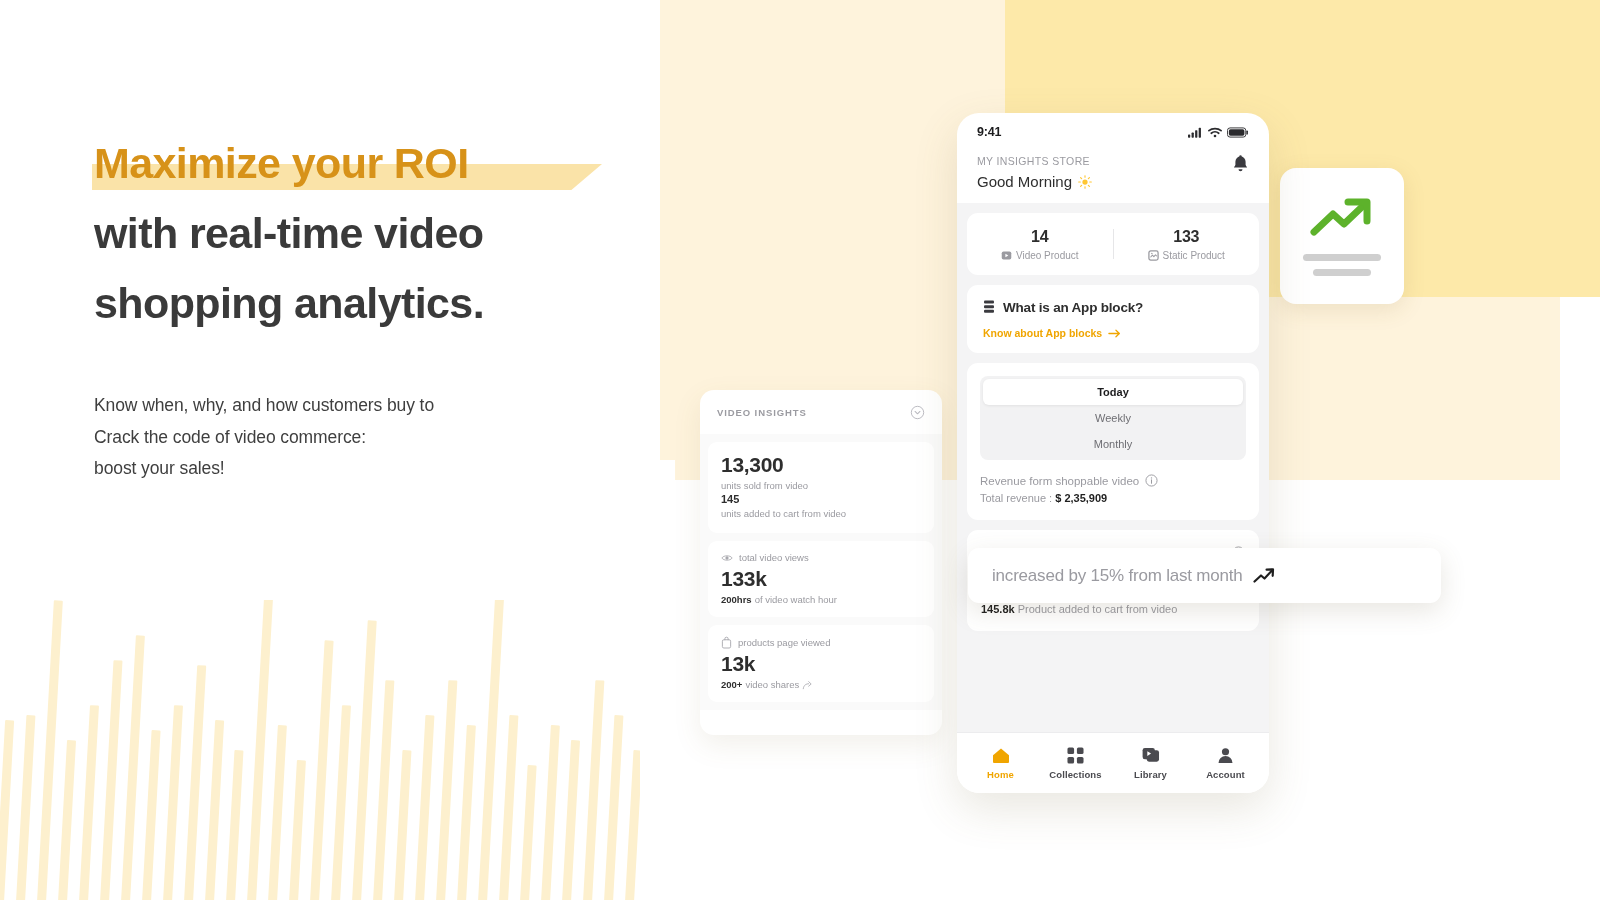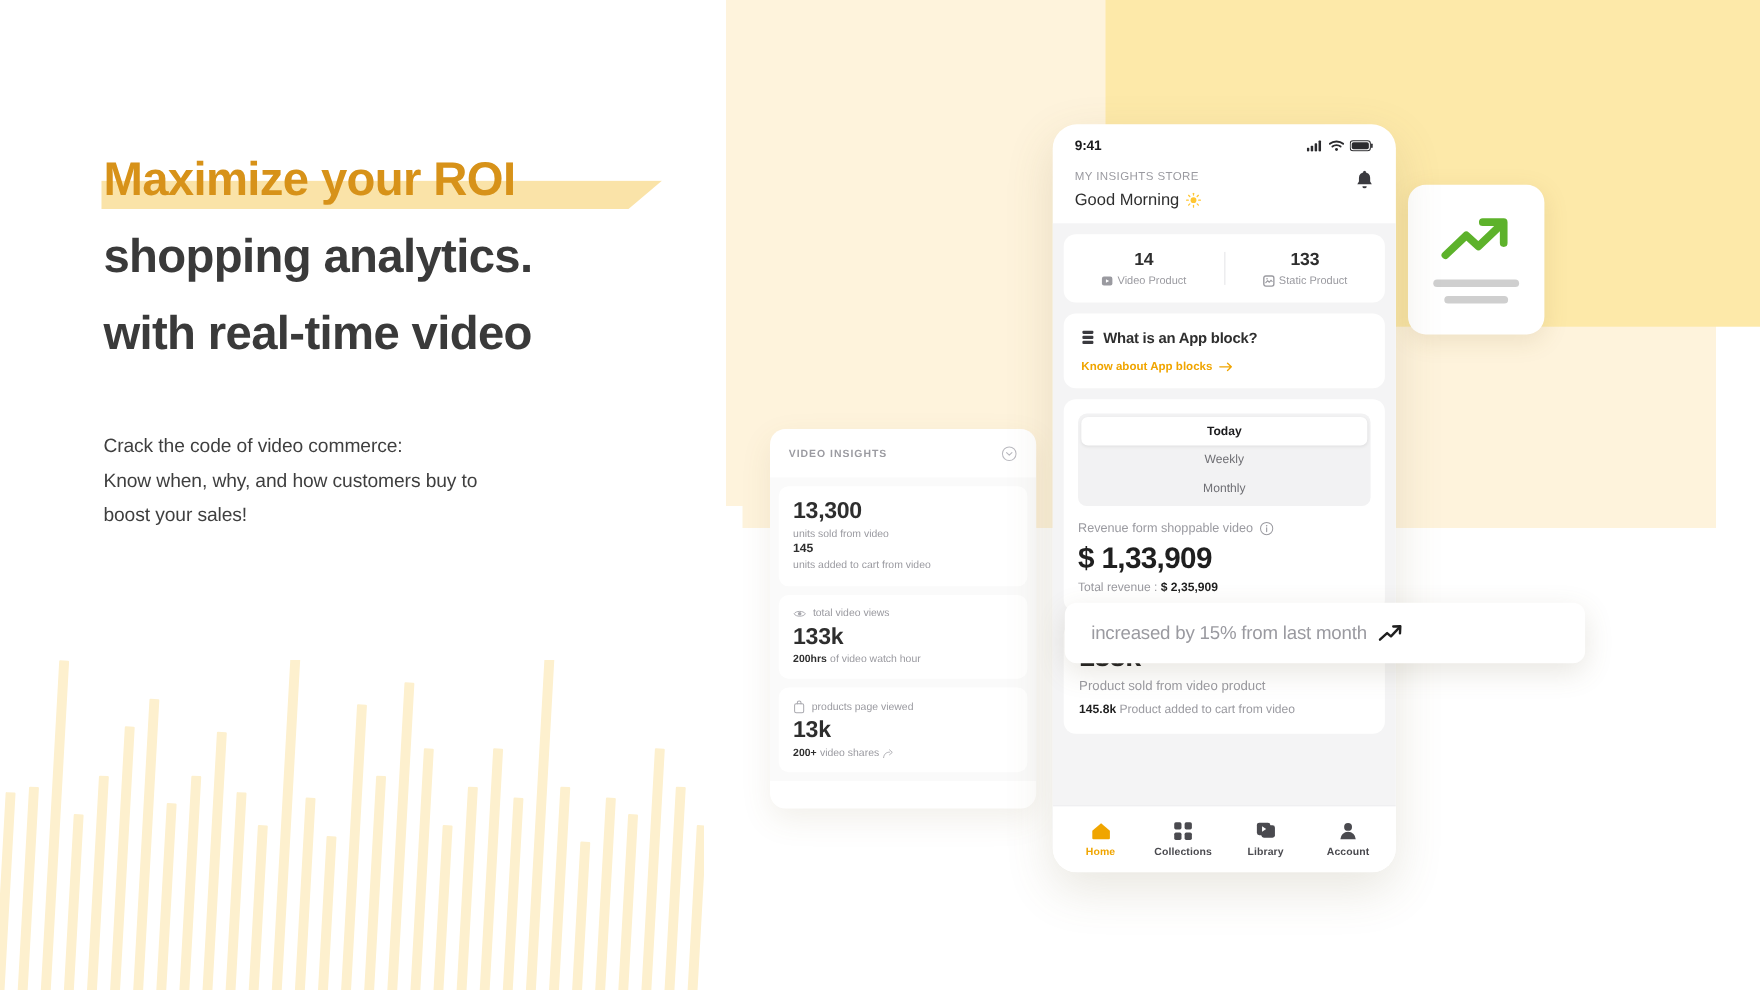--- a/index.html
+++ b/index.html
@@ -201,26 +201,26 @@
       <div class="stripe" style="left: 603px; height: 205px;"></div>
       <div class="stripe" style="left: 624px; height: 170px;"></div>
     </div>
 
   <div class="copy">
     <h1 class="headline">
       <span class="hl-line">
         <span class="hl-mark"></span>
         <span class="hl-accent">Maximize your ROI</span>
       </span>
+      <span class="hl-line">with real-time video</span>
       <span class="hl-line">shopping analytics.</span>
-      <span class="hl-line">with real-time video</span>
     </h1>
     <p class="subcopy">
+      <span>Know when, why, and how customers buy to</span>
       <span>Crack the code of video commerce:</span>
-      <span>Know when, why, and how customers buy to</span>
       <span>boost your sales!</span>
     </p>
   </div>
 
   <div class="trend-card">
     <span class="ic tsvg">
       <svg width="64" height="44" viewBox="0 0 64 44">
         <path d="M4 36 L23 18 L34 28 L55 8" fill="none" stroke="#5DB22B" stroke-width="7" stroke-linecap="round" stroke-linejoin="round"></path>
         <path d="M38 6 L57 6 L57 25" fill="none" stroke="#5DB22B" stroke-width="7" stroke-linecap="round" stroke-linejoin="round"></path>
       </svg>
@@ -414,21 +414,20 @@
         <div class="rev-lab">
           <span>Revenue form shoppable video</span>
           <span class="ic">
             <svg width="13" height="13" viewBox="0 0 14 14">
               <circle cx="7" cy="7" r="6" fill="none" stroke="#9a9aa0" stroke-width="1"></circle>
               <path d="M7 6.2 V10" stroke="#9a9aa0" stroke-width="1.1" stroke-linecap="round"></path>
               <circle cx="7" cy="4.2" r="0.75" fill="#9a9aa0"></circle>
             </svg>
           </span>
         </div>
-        <div class="rev-amt">$ 1,33,909</div>
         <div class="rev-tot">
           <span>Total revenue : </span><b>$ 2,35,909</b>
         </div>
       </div>
 
       <div class="pcard soldcard">
         <span class="ic sold-info">
           <svg width="13" height="13" viewBox="0 0 14 14">
             <circle cx="7" cy="7" r="6" fill="none" stroke="#9a9aa0" stroke-width="1"></circle>
             <path d="M7 6.2 V10" stroke="#9a9aa0" stroke-width="1.1" stroke-linecap="round"></path>

